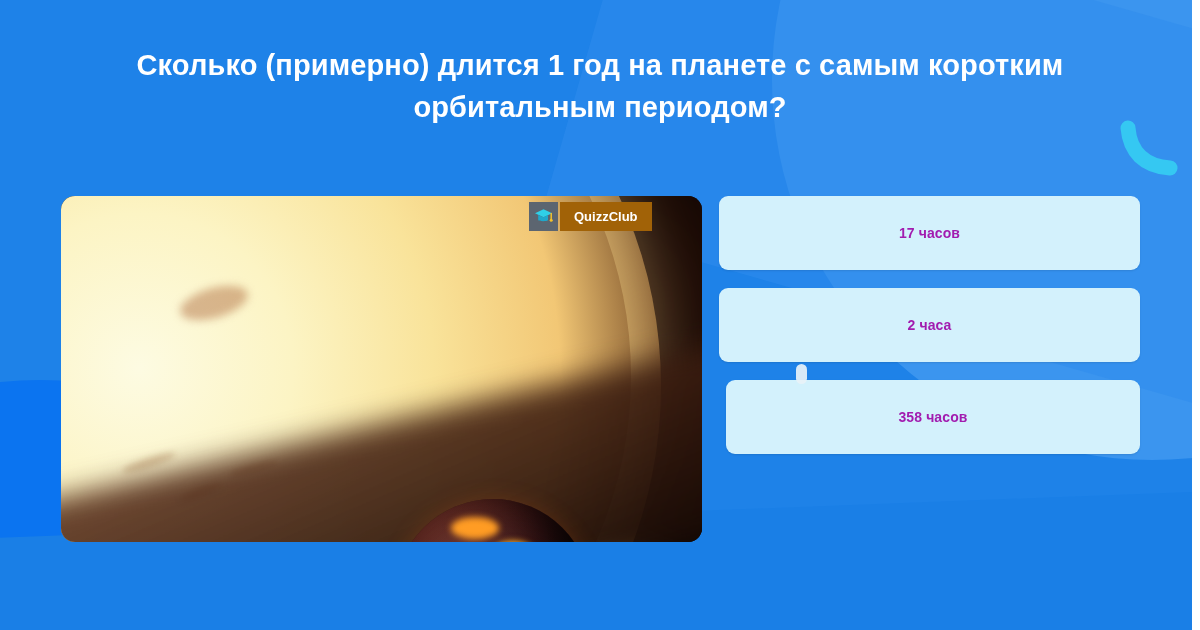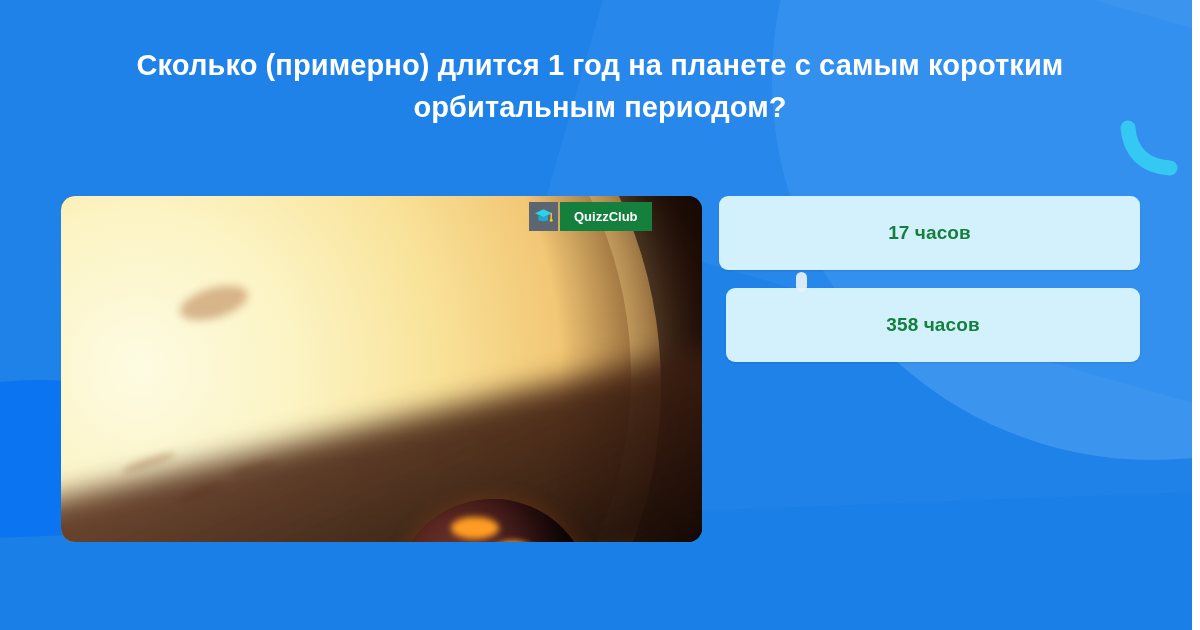--- a/index.html
+++ b/index.html
@@ -169,21 +169,21 @@
   }
   .wm-badge {
     width:29px; height:29px;
     background:#5c6570;
     display:flex; align-items:center; justify-content:center;
     flex:0 0 auto;
   }
   .wm-label {
     height:29px;
     padding:0 14px;
-    background:#15803d;
+    background:#a16207;
     color:#ffffff;
     font-size:13px;
     font-weight:bold;
     display:flex; align-items:center;
     margin-left:2px;
   }
 
   
   .answers {
     position:absolute;
@@ -196,22 +196,22 @@
     background:#d3f1fc;
     border-radius:9px;
     display:flex;
     align-items:center;
     justify-content:center;
     margin-bottom:18px;
     box-shadow:0 1px 2px rgba(0,0,0,.10);
   }
   .answer:last-child { margin-bottom:0;margin-left:7px; }
   .answer-label {
-    color:#15803d;
-    font-size:19px;
+    color:#a21caf;
+    font-size:14px;
     font-weight:bold;
     letter-spacing:.1px;
   }
   .scroll-nub {
     position:absolute;
     left:70px; top:-16px;
     width:11px; height:20px;
     background:#e8f2f7;
     border-radius:6px;
     opacity:.92;
@@ -265,18 +265,21 @@
       </div>
       <div class="wm-label">QuizzClub</div>
     </div>
   </div>
 
   <div class="answers">
     <div class="answer">
       <span class="answer-label">17 часов</span>
     </div>
     <div class="answer">
+      <span class="answer-label">2 часа</span>
+    </div>
+    <div class="answer">
       <div class="scroll-nub"></div>
       <span class="answer-label">358 часов</span>
     </div>
   </div>
 
 </div>
 
 </body></html>

